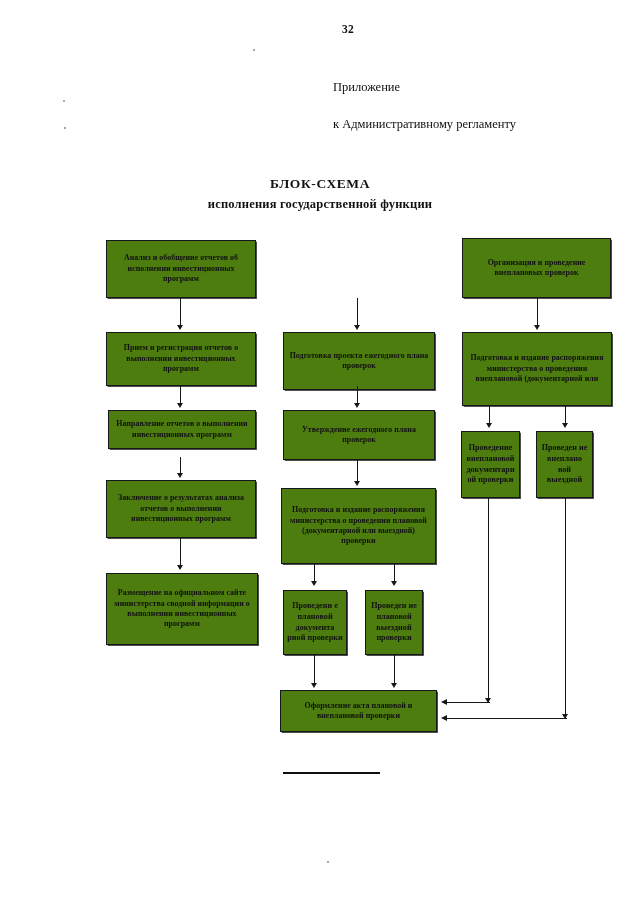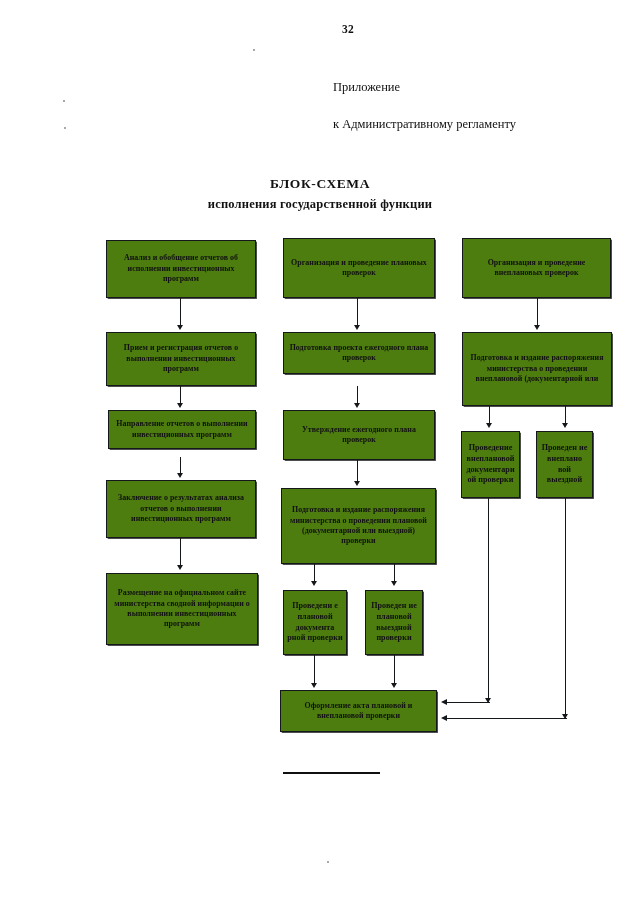--- a/index.html
+++ b/index.html
@@ -143,27 +143,24 @@
   <div class="node" style="left:106px; top:480px; width:150px; height:58px;">
     <span class="txt">Заключение о результатах анализа отчетов о выполнении инвестиционных программ</span>
   </div>
   <div class="vline" style="left:180px; top:538px; height:27px;"></div>
   <div class="arrow-down" style="left:177px; top:565px;"></div>
 
   <div class="node" style="left:106px; top:573px; width:152px; height:72px;">
     <span class="txt">Размещение на официальном сайте министерства сводной информации о выполнении инвестиционных программ</span>
   </div>
 
-  <div class="node" style="left:283px; top:238px; width:152px; height:60px;">
-    <span class="txt">Организация и проведение плановых проверок</span>
-  </div>
   <div class="vline" style="left:357px; top:298px; height:27px;"></div>
   <div class="arrow-down" style="left:354px; top:325px;"></div>
 
-  <div class="node" style="left:283px; top:332px; width:152px; height:42px;">
+  <div class="node" style="left:283px; top:332px; width:152px; height:58px;">
     <span class="txt">Подготовка проекта ежегодного плана проверок</span>
   </div>
   <div class="vline" style="left:357px; top:386px; height:17px;"></div>
   <div class="arrow-down" style="left:354px; top:403px;"></div>
 
   <div class="node" style="left:283px; top:410px; width:152px; height:50px;">
     <span class="txt">Утверждение ежегодного плана проверок</span>
   </div>
   <div class="vline" style="left:357px; top:460px; height:21px;"></div>
   <div class="arrow-down" style="left:354px; top:481px;"></div>

